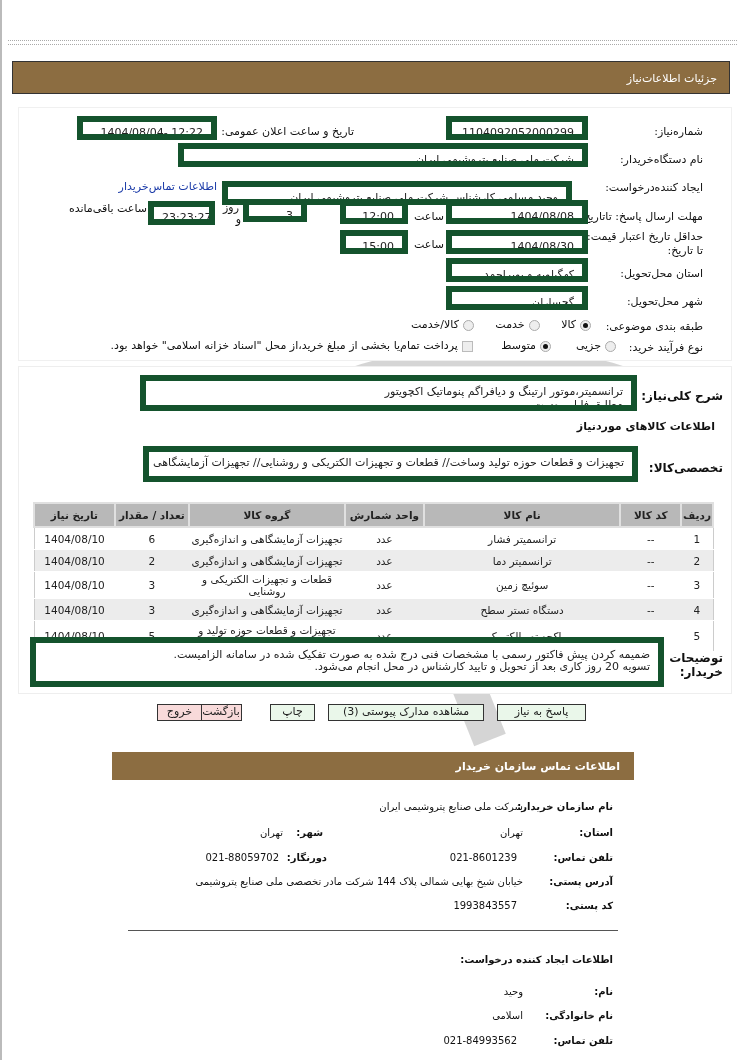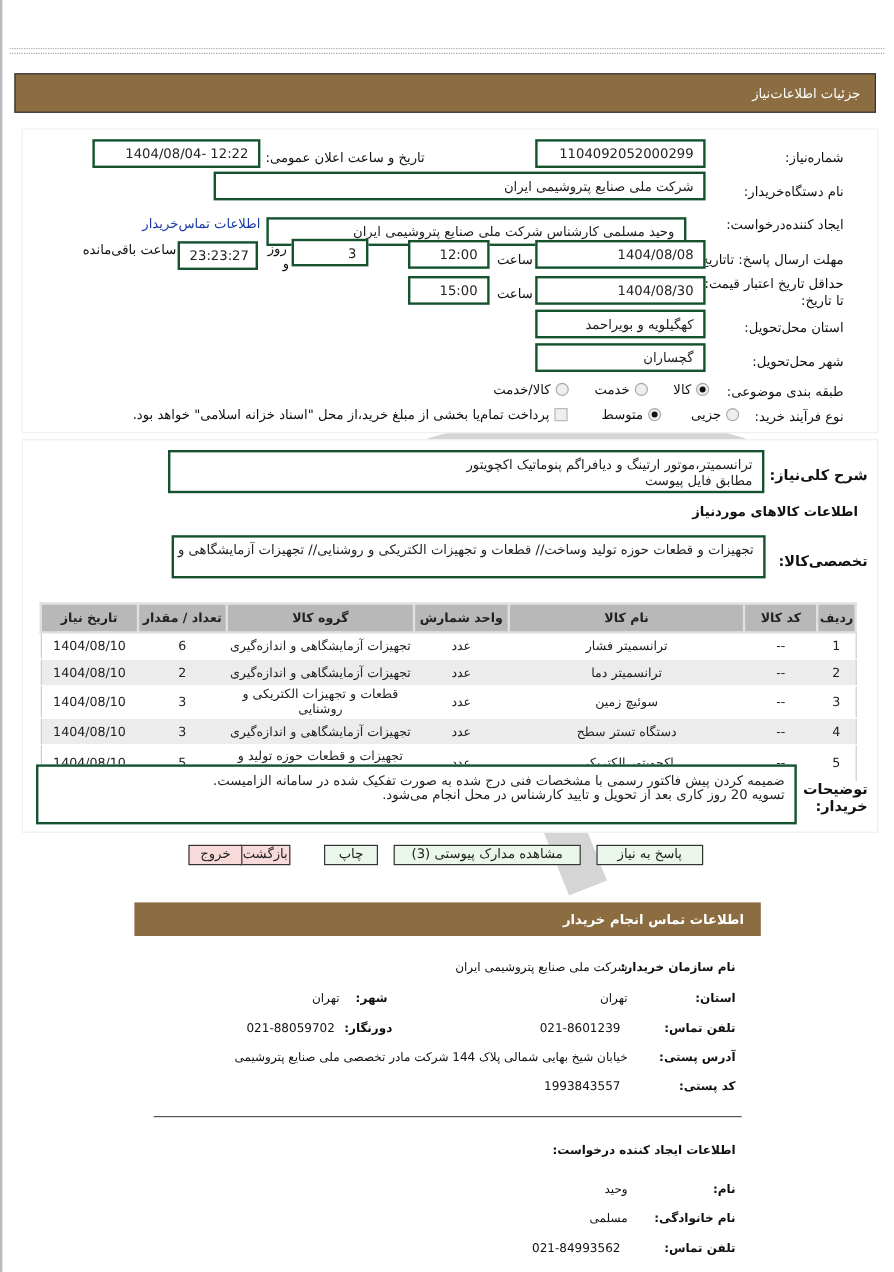--- a/index.html
+++ b/index.html
@@ -4,21 +4,21 @@
 <style>
   html, body { margin:0; padding:0; background:#fff; }
   body { width:745px; height:1060px; position:relative; overflow:hidden; font-family:"DejaVu Sans", sans-serif; font-size:11px; color:#222; }
   .leftrule { position:absolute; left:0; top:0; width:2px; height:1060px; background:#bbb; }
   .toprule { position:absolute; left:8px; top:40px; width:729px; height:3px; border-top:1px dotted #aaa; border-bottom:1px dotted #aaa; }
   .banner { position:absolute; background:#8c6d41; color:#fff; direction:rtl; font-size:11px; box-sizing:border-box; }
   .banner.main { left:12px; top:61px; width:718px; height:33px; border:1px solid #333; padding:10px 12px 0 0; }
   .banner.contact { left:112px; top:752px; width:522px; height:28px; padding:8px 14px 0 0; font-weight:bold; }
   .panel { position:absolute; background:#fff; border:1px solid #f0f0f0; }
   .lbl { position:absolute; direction:rtl; white-space:nowrap; font-size:11px; color:#111; }
-  .box { position:absolute; border:2px solid #14532d; background:#fff; box-sizing:border-box; direction:rtl; padding:0 8px; font-size:11px; line-height:22px; white-space:nowrap; overflow:hidden; }
+  .box { position:absolute; border:6px solid #14532d; background:#fff; box-sizing:border-box; direction:rtl; padding:0 8px; font-size:11px; line-height:22px; white-space:nowrap; overflow:hidden; }
   .box.ltr { direction:ltr; text-align:right; }
   .link { color:#1a3aa8; }
   .radio { display:inline-block; width:9px; height:9px; border-radius:50%; border:1px solid #aaa; background:#eee; vertical-align:middle; margin:0 4px; position:relative; }
   .radio.on::after { content:""; position:absolute; left:2px; top:2px; width:5px; height:5px; border-radius:50%; background:#111; }
   .chk { display:inline-block; width:9px; height:9px; border:1px solid #bbb; background:#eee; vertical-align:middle; margin:0 4px; }
   .bold { font-weight:bold; }
   table.items { position:absolute; left:33px; top:502px; width:681px; border-collapse:collapse; direction:rtl; font-size:10.5px; border:1px solid #ccc; }
   table.items th { background:#b8b8b8; color:#222; font-weight:bold; height:20px; border:2px solid #e0e0e0; }
   table.items td { text-align:center; height:19px; border-bottom:1px solid #fff; }
   table.items tr.odd td { background:#fff; }
@@ -188,21 +188,21 @@
   <div>تسویه 20 روز کاری بعد از تحویل و تایید  کارشناس در محل انجام می‌شود.</div>
 </div>
 
 <div class="btn green" style="left:497px;top:704px;width:89px;">پاسخ به نیاز</div>
 <div class="btn green" style="left:328px;top:704px;width:156px;">مشاهده مدارک پیوستی (3)</div>
 <div class="btn green" style="left:270px;top:704px;width:45px;">چاپ</div>
 <div class="btn red" style="left:200px;top:704px;width:42px;">بازگشت</div>
 <div class="btn red" style="left:157px;top:704px;width:45px;">خروج</div>
 
 <div class="banner contact">
-  <span>اطلاعات تماس  انجام خریدار</span>
+  <span>اطلاعات تماس  سازمان خریدار</span>
 </div>
 
 <div class="lbl bold" style="right:132px;top:801px;font-size:10px;">نام سازمان خریدار:</div>
 <div class="lbl" style="right:222px;top:801px;font-size:10px;">شرکت ملی صنایع پتروشیمی ایران</div>
 
 <div class="lbl bold" style="right:132px;top:827px;font-size:10px;">استان:</div>
 <div class="lbl" style="right:222px;top:827px;font-size:10px;">تهران</div>
 <div class="lbl bold" style="right:422px;top:827px;font-size:10px;">شهر:</div>
 <div class="lbl" style="right:462px;top:827px;font-size:10px;">تهران</div>
 
@@ -218,16 +218,16 @@
 <div class="lbl" style="right:228px;top:900px;font-size:10px;">1993843557</div>
 
 <div class="hr"></div>
 
 <div class="lbl bold" style="right:132px;top:954px;font-size:10px;">اطلاعات ایجاد کننده درخواست:</div>
 
 <div class="lbl bold" style="right:132px;top:986px;font-size:10px;">نام:</div>
 <div class="lbl" style="right:222px;top:986px;font-size:10px;">وحید</div>
 
 <div class="lbl bold" style="right:132px;top:1010px;font-size:10px;">نام خانوادگی:</div>
-<div class="lbl" style="right:222px;top:1010px;font-size:10px;">مسلمی</div>
+<div class="lbl" style="right:222px;top:1010px;font-size:10px;">اسلامی</div>
 
 <div class="lbl bold" style="right:132px;top:1035px;font-size:10px;">تلفن تماس:</div>
 <div class="lbl" style="right:228px;top:1035px;font-size:10px;">021-84993562</div>
 
 </body></html>

